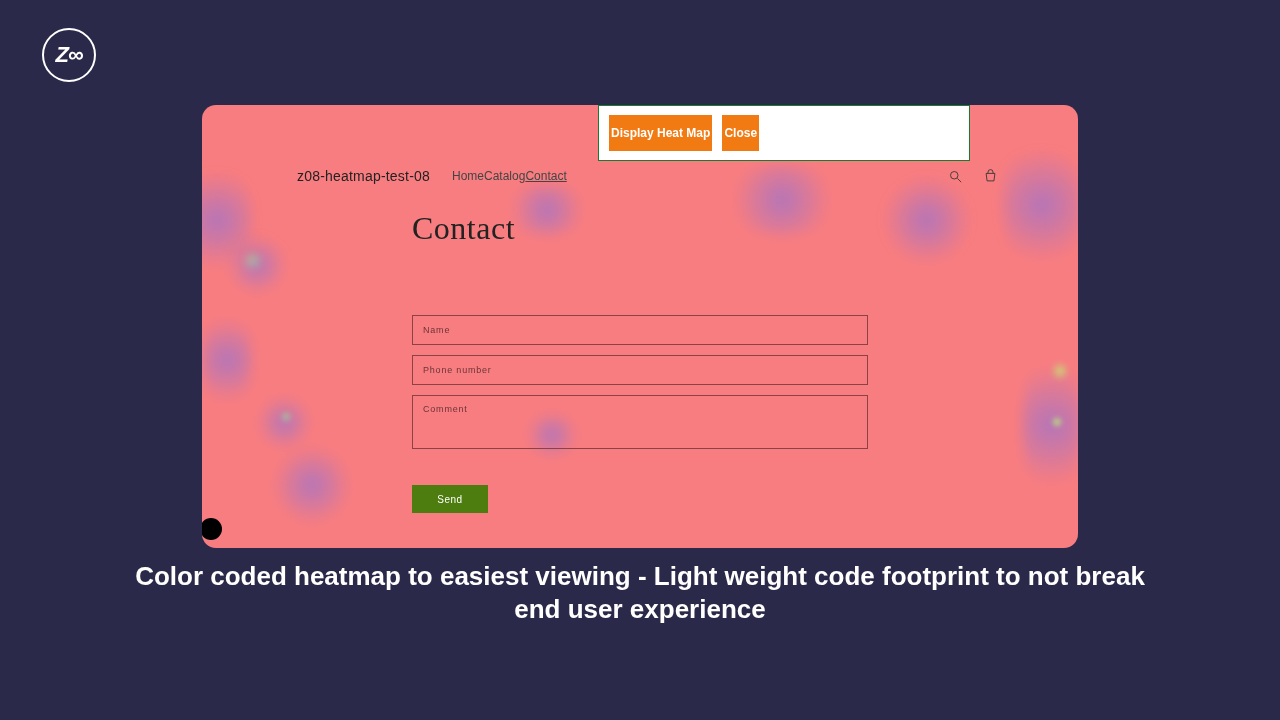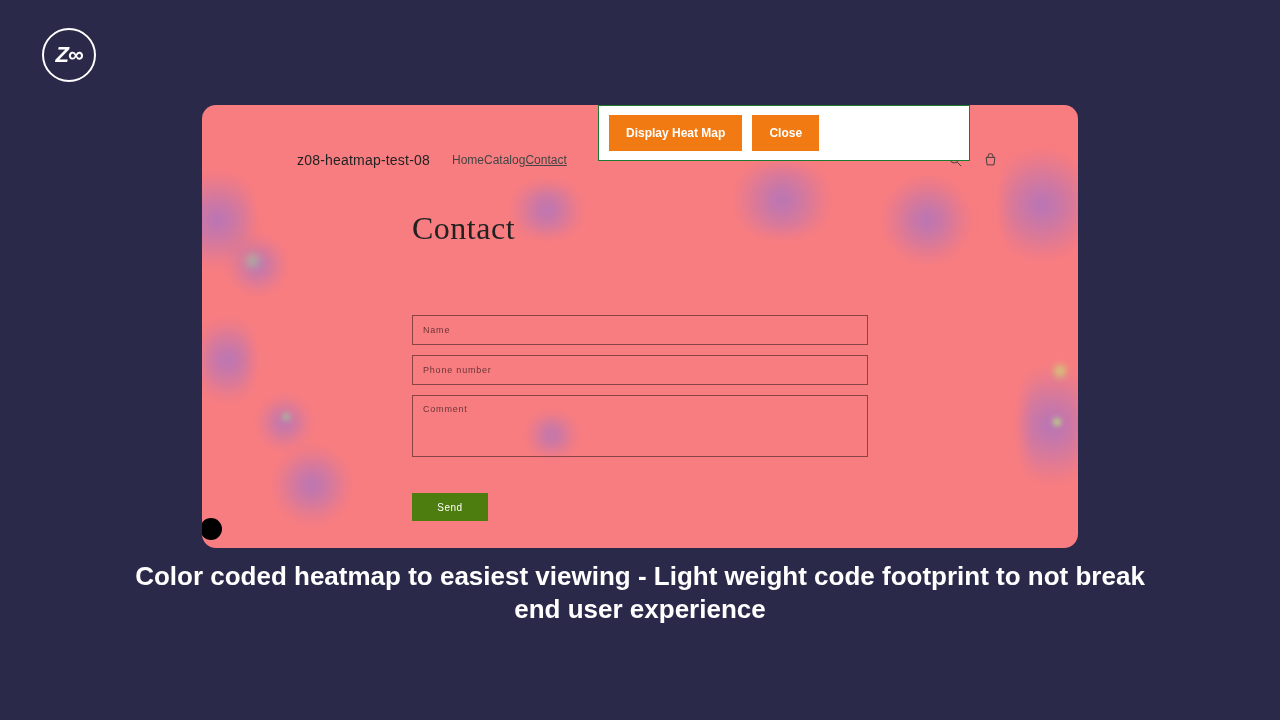--- a/index.html
+++ b/index.html
@@ -5,34 +5,34 @@
 *{margin:0;padding:0;box-sizing:border-box}
 body{width:1280px;height:720px;background:#2a2949;font-family:Arial,Helvetica,sans-serif;position:relative;overflow:hidden}
 .logo{position:absolute;top:28px;left:42px;width:54px;height:54px;border:2px solid #fff;border-radius:50%;display:flex;align-items:center;justify-content:center}
 .logo-inner{color:#fff;font-size:22px;font-weight:700;font-style:italic;letter-spacing:-1px}
 .screenshot{position:absolute;top:105px;left:202px;width:876px;height:443px;border-radius:14px;background:#f87d80;overflow:hidden}
 .heat-layer{position:absolute;inset:0;pointer-events:none}
 .blob{position:absolute;border-radius:50%;filter:blur(6px);opacity:.55}
 .blob.purple{background:radial-gradient(circle,#7c6fe8 0%,rgba(124,111,232,0) 70%)}
 .blob.green{background:radial-gradient(circle,#b8ff6e 0%,rgba(184,255,110,0) 65%)}
 .toolbar{position:absolute;top:0;left:396px;width:372px;height:56px;background:#fff;border:1px solid #1a7a2e;display:flex;align-items:center;padding:0 10px;gap:10px;z-index:10}
-.btn-orange{background:#f27a13;color:#fff;border:none;padding:11px 17px;font-size:12px;font-weight:700;cursor:pointer}
-.header{position:absolute;top:40px;left:0;right:0;height:30px;display:flex;align-items:center}
+.btn-orange{background:#f27a13;color:#fff;border:none;padding:11px 2px;font-size:12px;font-weight:700;cursor:pointer}
+.header{position:absolute;top:56px;left:0;right:0;height:30px;display:flex;align-items:center}
 .site-name{position:absolute;left:95px;font-size:14px;color:#222;letter-spacing:.2px}
 .nav{position:absolute;left:250px;display:flex;font-size:12px;color:#444}
 .nav span{cursor:pointer}
 .nav .active{text-decoration:underline}
 .icons{position:absolute;right:80px;display:flex;gap:20px;align-items:center}
 .icon-svg{width:15px;height:15px;stroke:#333;fill:none;stroke-width:1.4}
 .page-title{position:absolute;top:105px;left:210px;font-size:32px;font-weight:400;color:#222;font-family:Georgia,serif;letter-spacing:.5px}
 .form{position:absolute;top:210px;left:210px;width:456px}
 .row{display:flex;gap:14px;margin-bottom:10px}
 .field{flex:1;height:30px;border:1px solid #8a4244;background:transparent;padding:10px 10px;font-size:9px;color:#6b3436;letter-spacing:.8px;display:flex;align-items:center}
 .field.full{width:100%}
-.field.tall{height:62px;align-items:flex-start;padding-top:8px}
+.field.tall{height:54px;align-items:flex-start;padding-top:8px}
 .send-btn{margin-top:26px;width:76px;height:28px;background:#4d7c0f;color:#fff;border:none;font-size:10px;letter-spacing:.5px;cursor:pointer}
 .caption{position:absolute;top:560px;left:0;right:0;text-align:center;color:#fff;font-weight:800;font-size:26px;line-height:1.25;padding:0 110px}
 .acc-icon{position:absolute;bottom:8px;left:-2px;width:22px;height:22px;background:#000;border-radius:50%}
 </style>
 </head>
 <body>
 
 <div class="logo">
   <span class="logo-inner">Z∞</span>
 </div>

